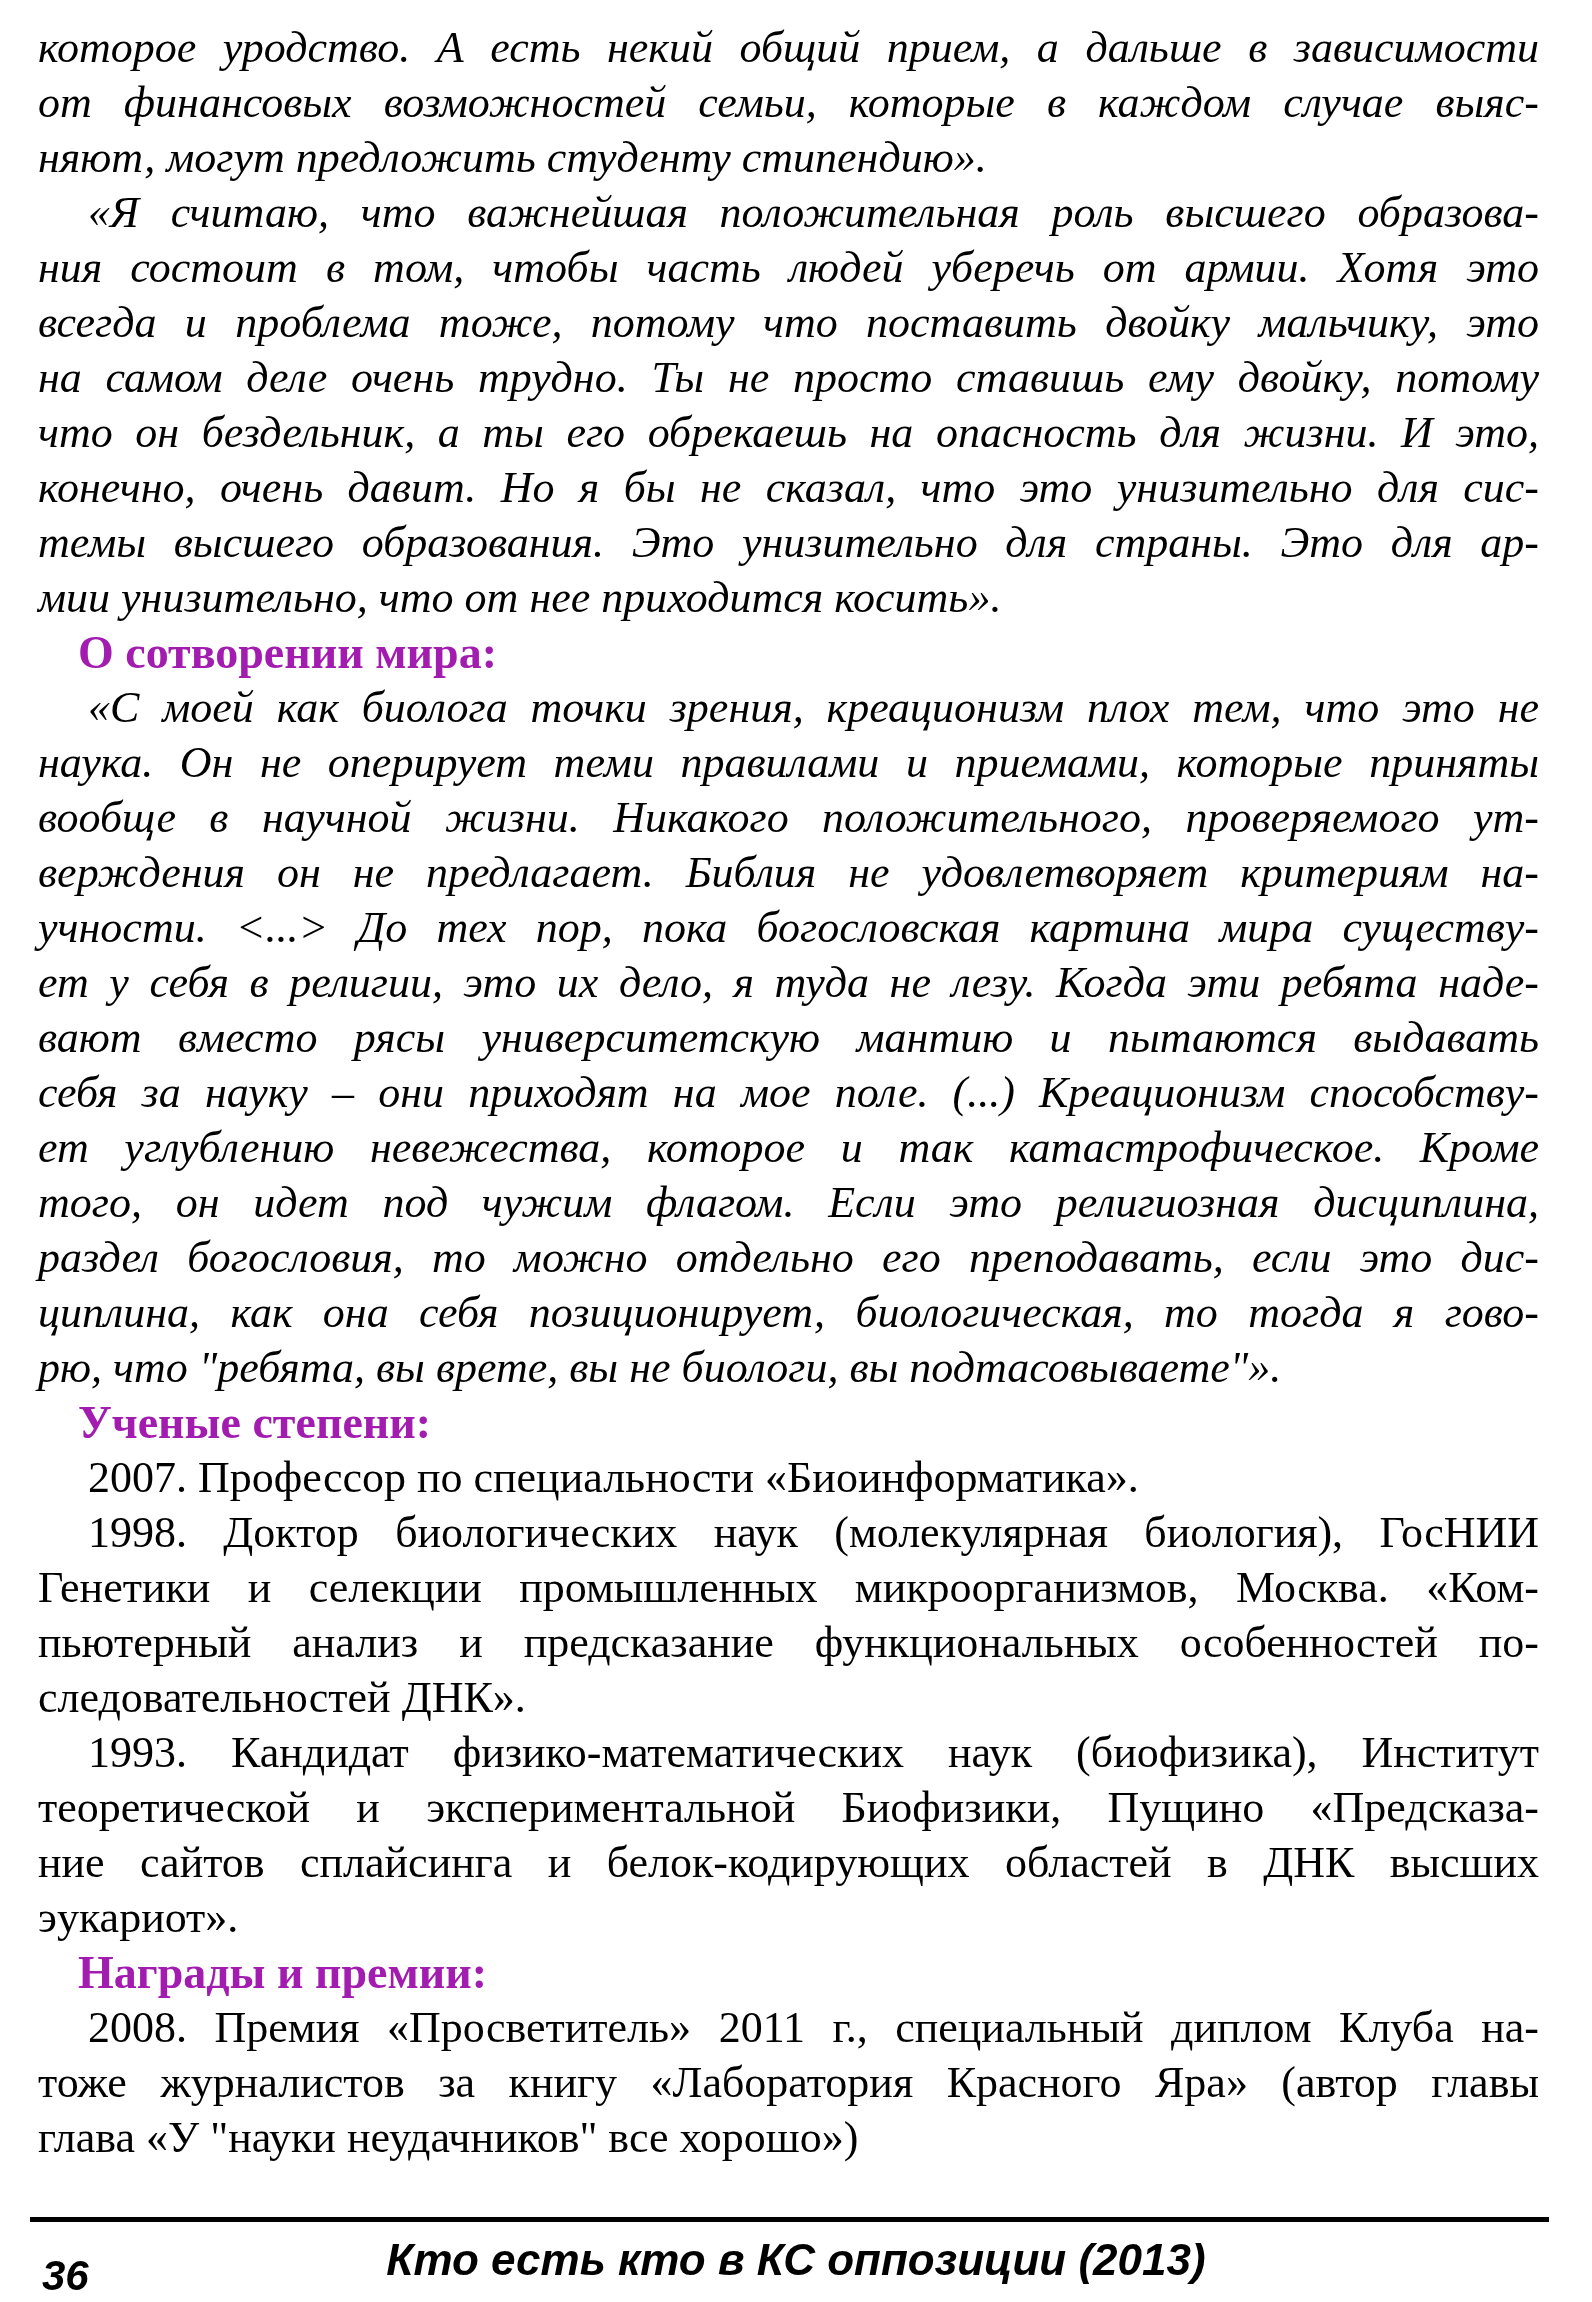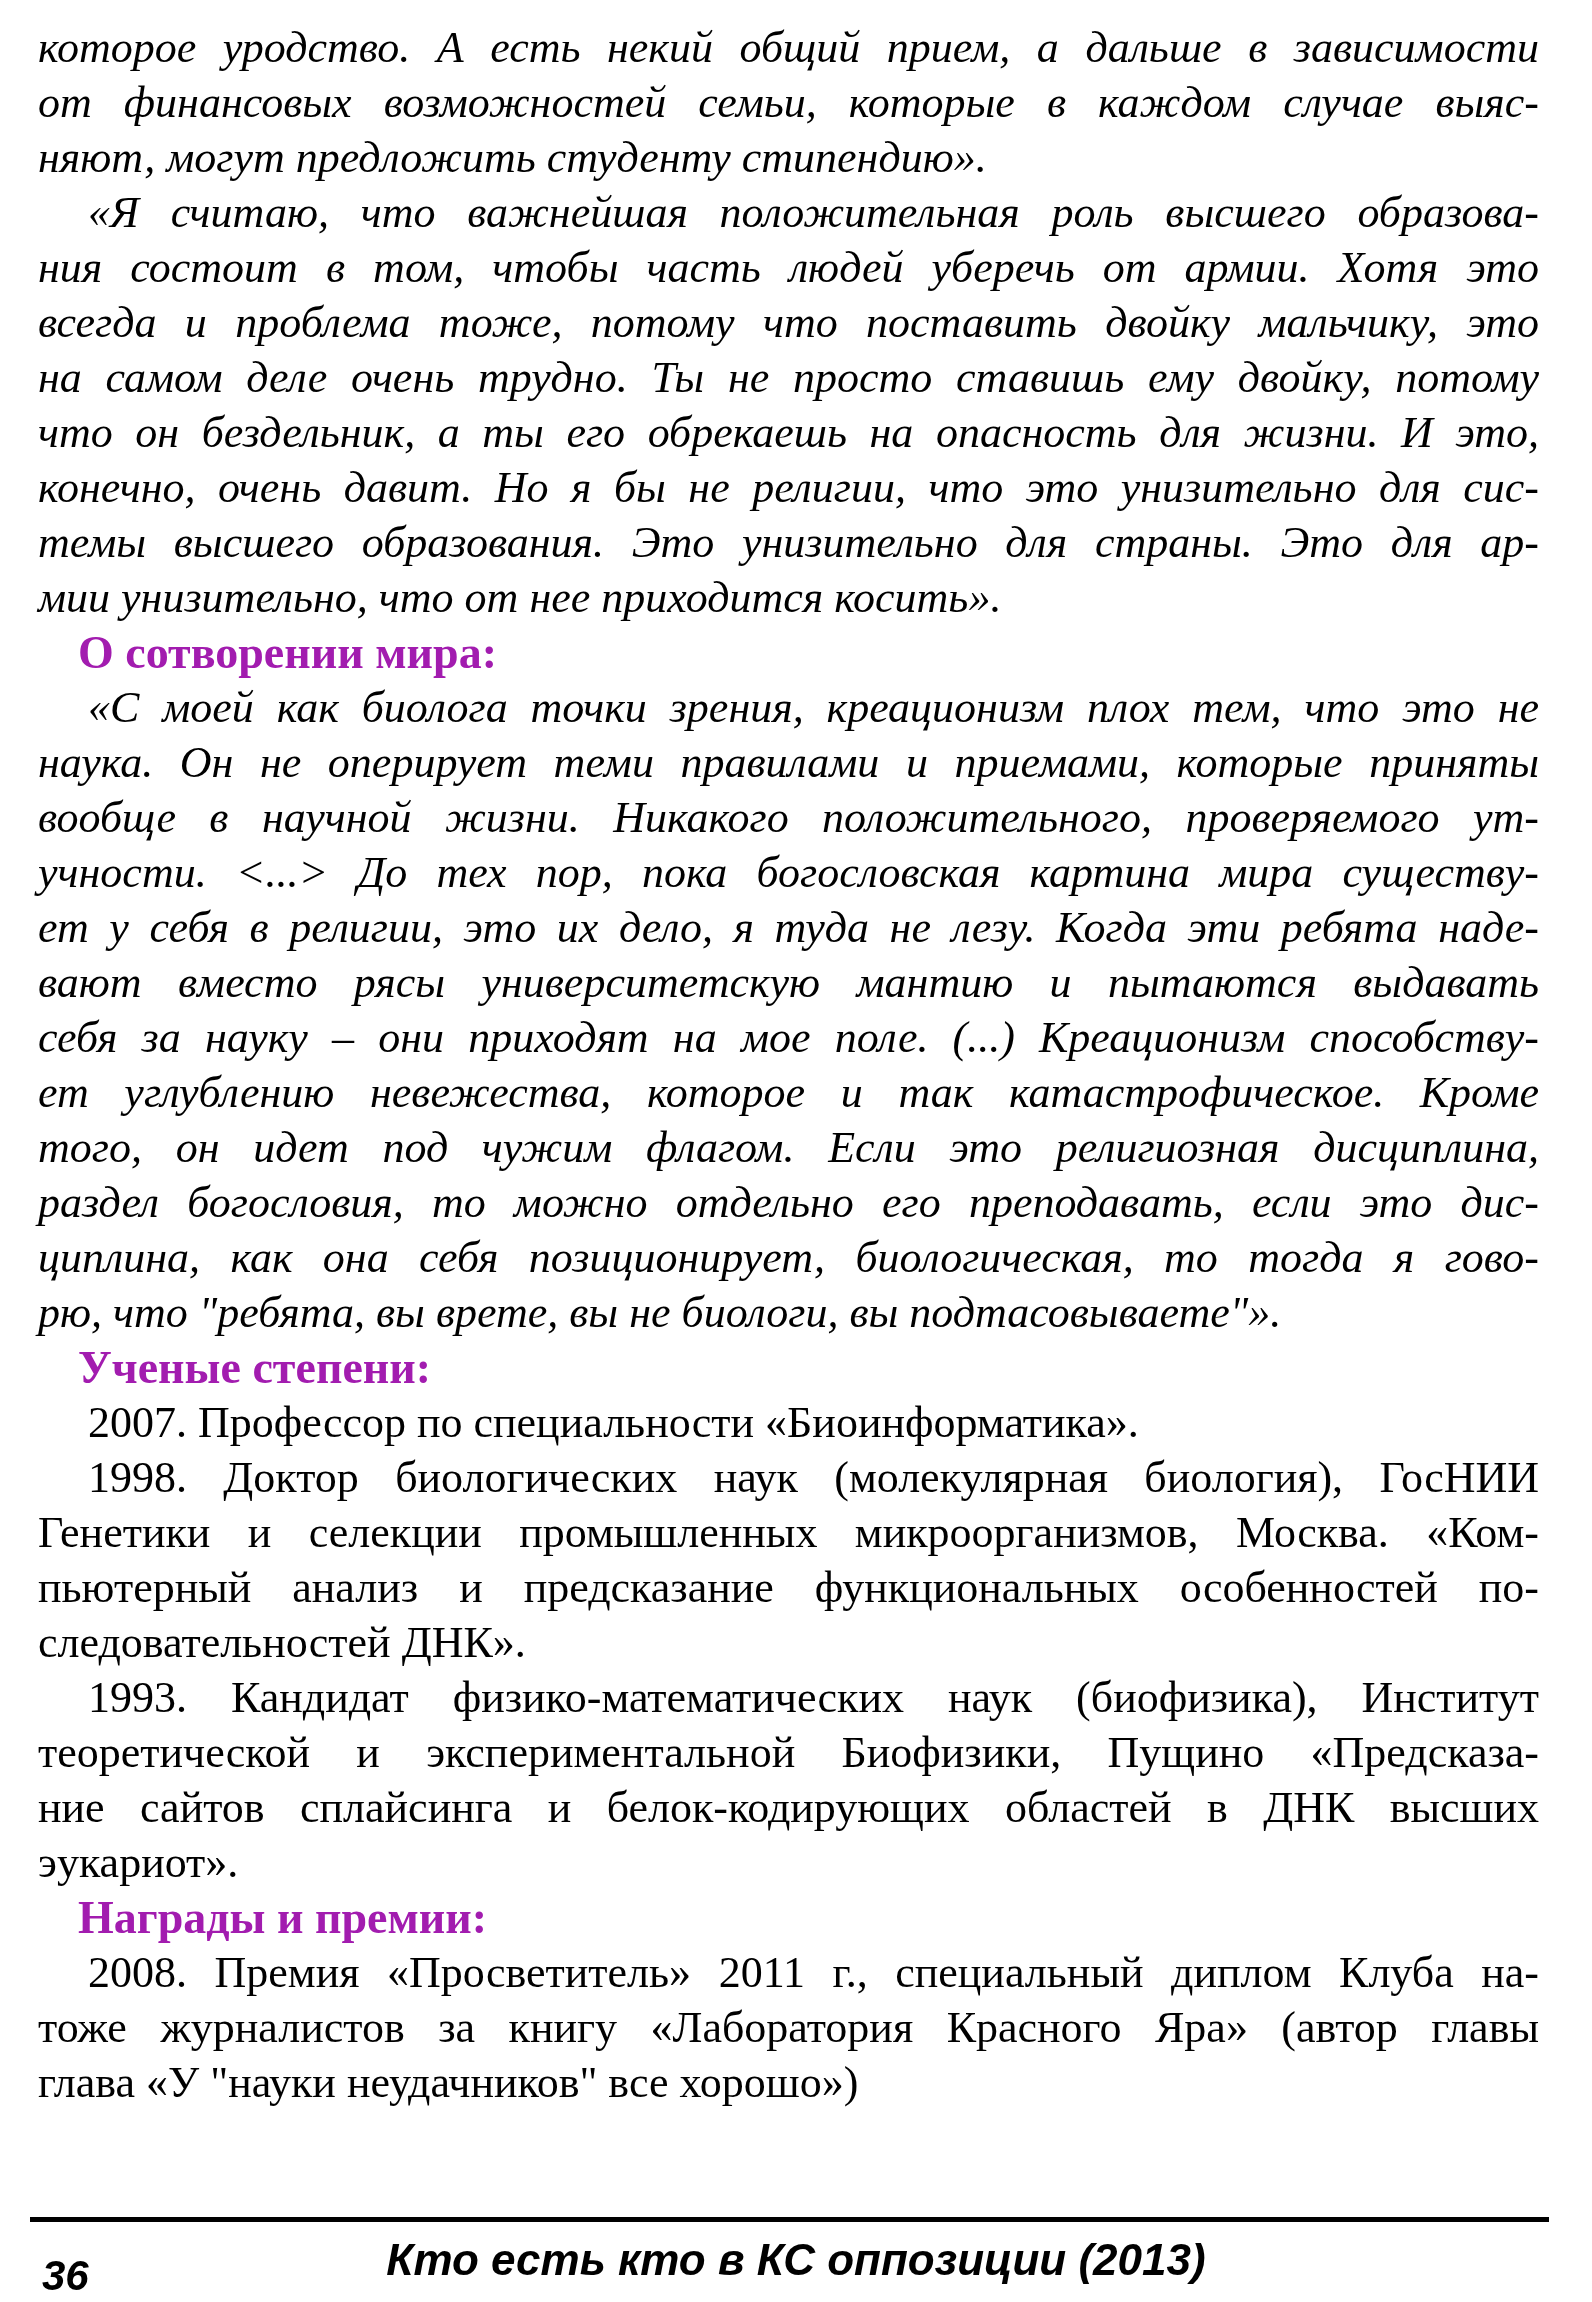--- a/index.html
+++ b/index.html
@@ -92,27 +92,28 @@
 <div class="page">
   <main class="content">
       <div class="line italic">которое уродство. А есть некий общий прием, а дальше в зависимости</div>
       <div class="line italic">от финансовых возможностей семьи, которые в каждом случае выяс-</div>
       <div class="line italic end">няют, могут предложить студенту стипендию».</div>
       <div class="line italic indent">«Я считаю, что важнейшая положительная роль высшего образова-</div>
       <div class="line italic">ния состоит в том, чтобы часть людей уберечь от армии. Хотя это</div>
       <div class="line italic">всегда и проблема тоже, потому что поставить двойку мальчику, это</div>
       <div class="line italic">на самом деле очень трудно. Ты не просто ставишь ему двойку, потому</div>
       <div class="line italic">что он бездельник, а ты его обрекаешь на опасность для жизни. И это,</div>
-      <div class="line italic">конечно, очень давит. Но я бы не религии, что это унизительно для сис-</div>
+      <div class="line italic">конечно, очень давит. Но я бы не сказал, что это унизительно для сис-</div>
       <div class="line italic">темы высшего образования. Это унизительно для страны. Это для ар-</div>
       <div class="line italic end">мии унизительно, что от нее приходится косить».</div>
       <div class="heading">О сотворении мира:</div>
       <div class="line italic indent">«С моей как биолога точки зрения, креационизм плох тем, что это не</div>
       <div class="line italic">наука. Он не оперирует теми правилами и приемами, которые приняты</div>
       <div class="line italic">вообще в научной жизни. Никакого положительного, проверяемого ут-</div>
+      <div class="line italic">верждения он не предлагает. Библия не удовлетворяет критериям на-</div>
       <div class="line italic">учности. &lt;...&gt; До тех пор, пока богословская картина мира существу-</div>
       <div class="line italic">ет у себя в религии, это их дело, я туда не лезу. Когда эти ребята наде-</div>
       <div class="line italic">вают вместо рясы университетскую мантию и пытаются выдавать</div>
       <div class="line italic">себя за науку – они приходят на мое поле. (...) Креационизм способству-</div>
       <div class="line italic">ет углублению невежества, которое и так катастрофическое. Кроме</div>
       <div class="line italic">того, он идет под чужим флагом. Если это религиозная дисциплина,</div>
       <div class="line italic">раздел богословия, то можно отдельно его преподавать, если это дис-</div>
       <div class="line italic">циплина, как она себя позиционирует, биологическая, то тогда я гово-</div>
       <div class="line italic end">рю, что "ребята, вы врете, вы не биологи, вы подтасовываете"».</div>
       <div class="heading">Ученые степени:</div>

